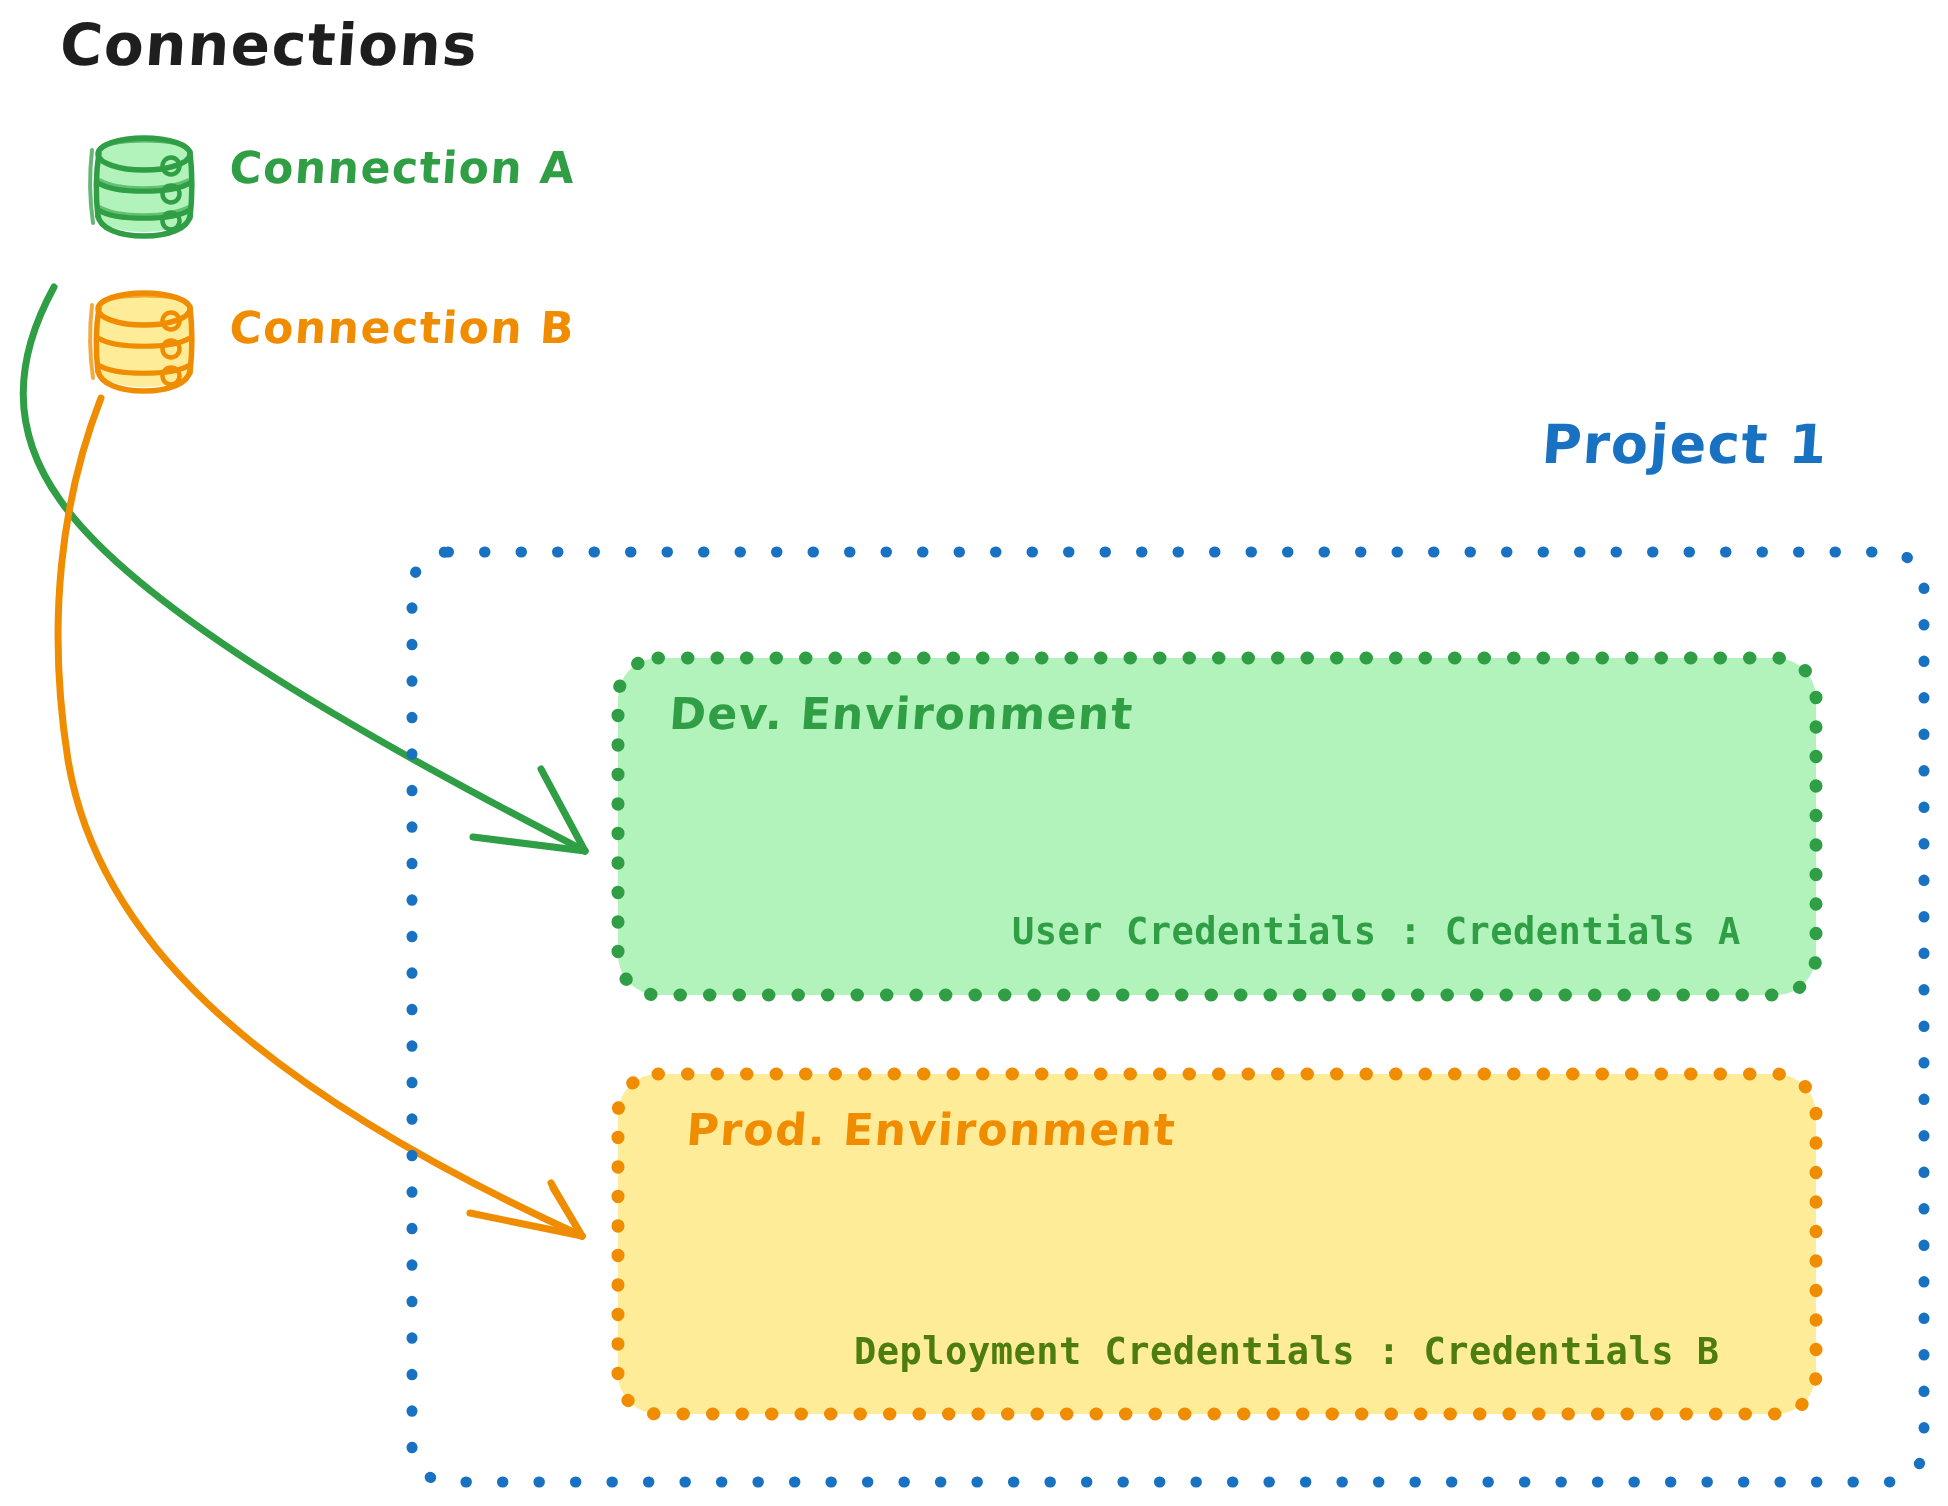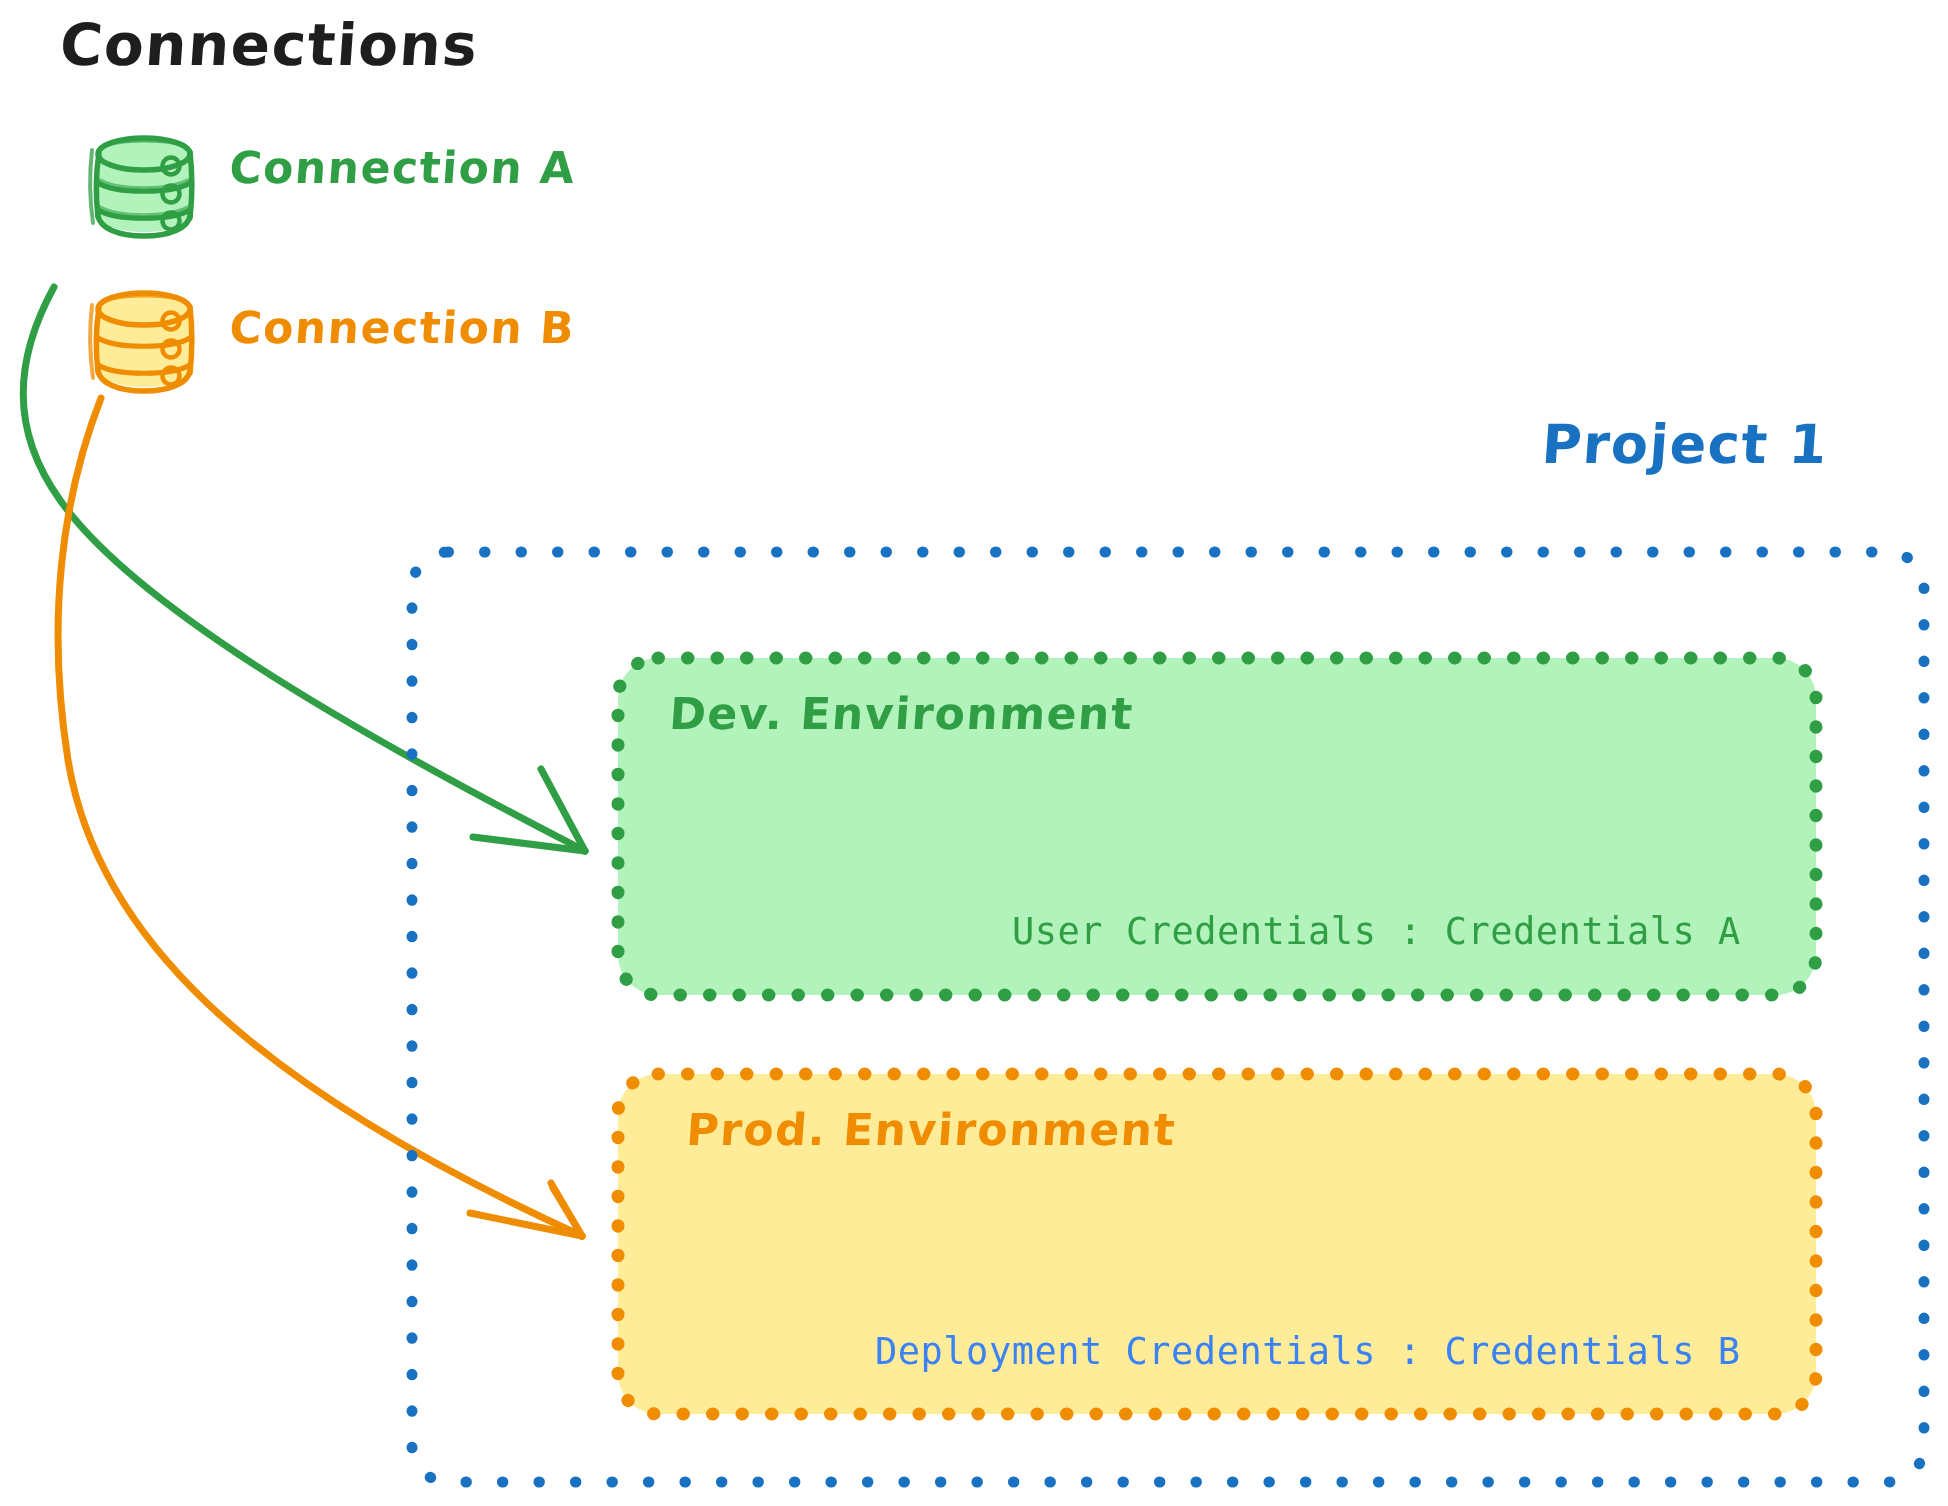--- a/index.html
+++ b/index.html
@@ -35,21 +35,21 @@
   
   .hand {
     font-family: "DejaVu Sans", sans-serif;
     font-weight: 600;
     letter-spacing: 1.5px;
     transform: skewX(-4deg);
     transform-origin: left bottom;
   }
   .mono {
     font-family: "DejaVu Sans Mono", monospace;
-    font-weight: 400;
+    font-weight: 700;
     letter-spacing: 0.5px;
   }
 
   #title-connections {
     left: 58px;
     top: 16px;
     font-size: 58px;
     color: #1e1e1e;
   }
   #label-connection-a {
@@ -82,24 +82,24 @@
     font-size: 44px;
     color: #f08c00;
   }
   #label-dev-creds {
     left: 1012px;
     top: 913px;
     font-size: 37px;
     color: #2f9e44;
   }
   #label-prod-creds {
-    left: 875px;
+    left: 854px;
     top: 1333px;
     font-size: 37px;
-    color: #3b82f6;
+    color: #4d7c0f;
   }
 
   
   .hit {
     position: absolute;
     background: transparent;
   }
 </style>
 </head>
 <body>

